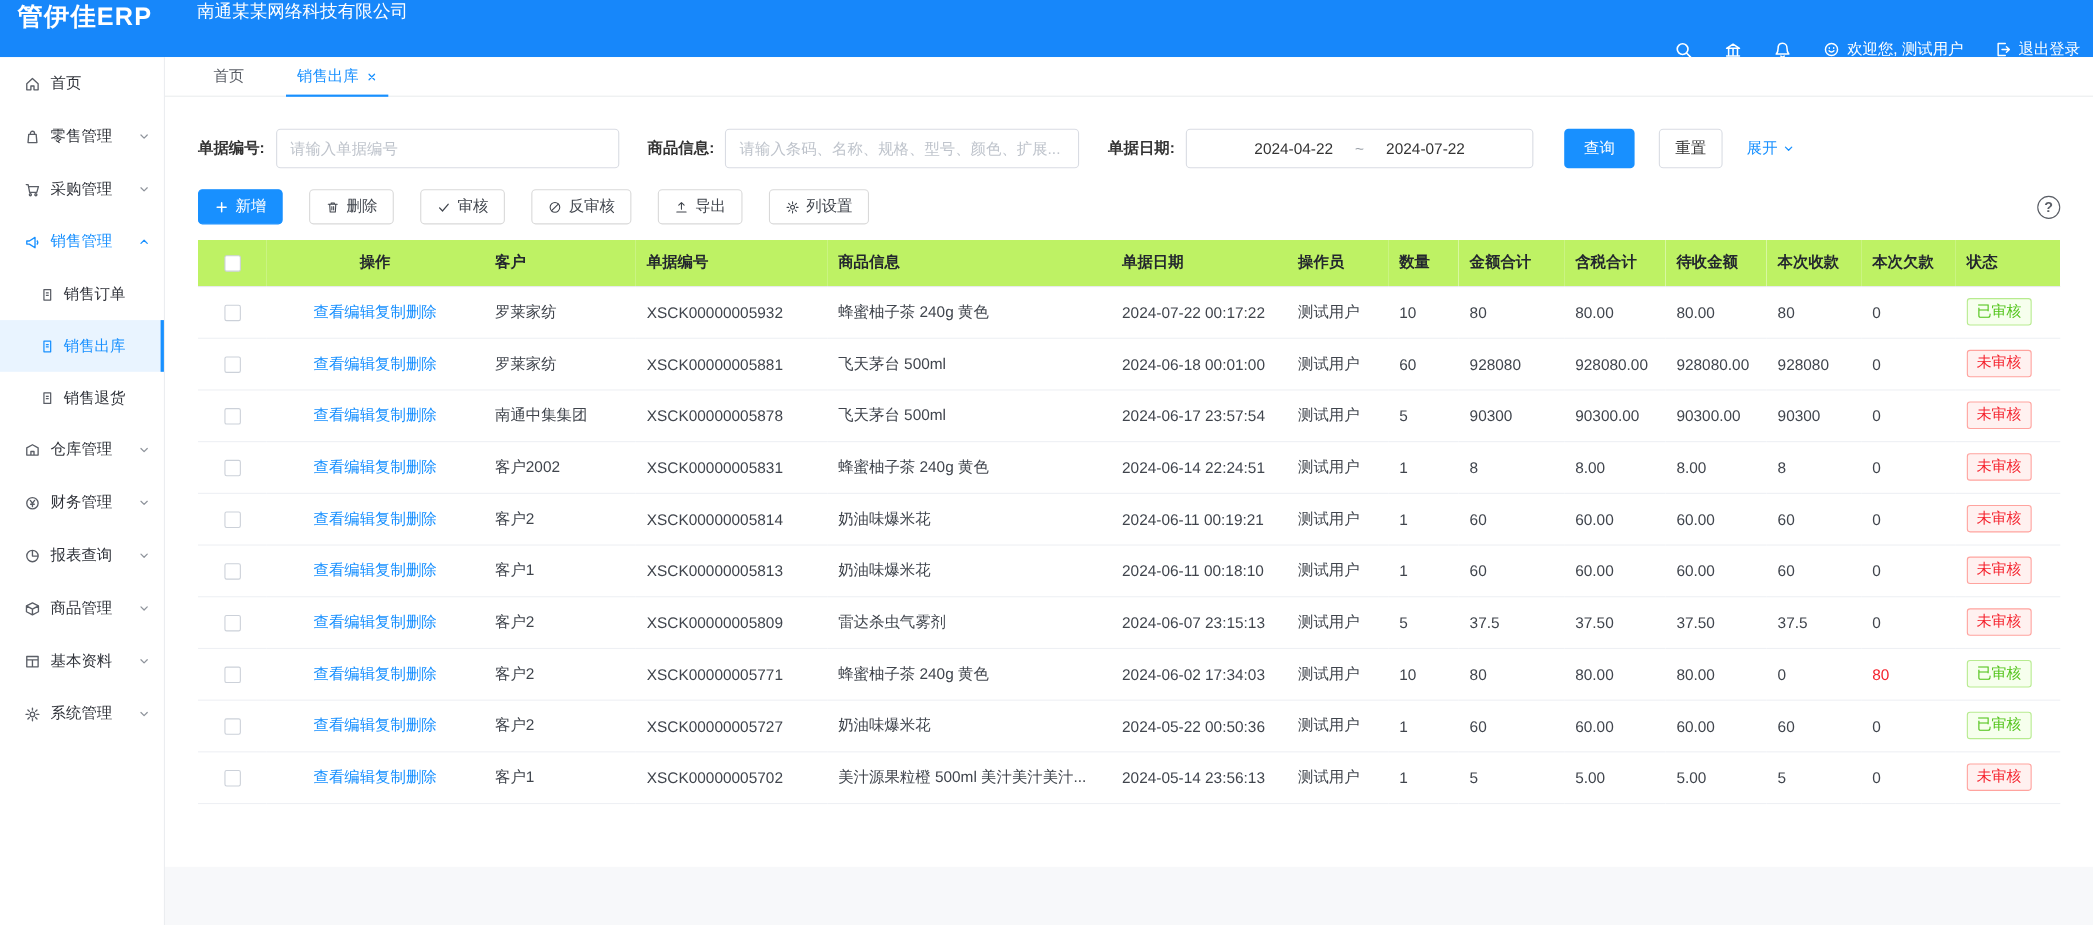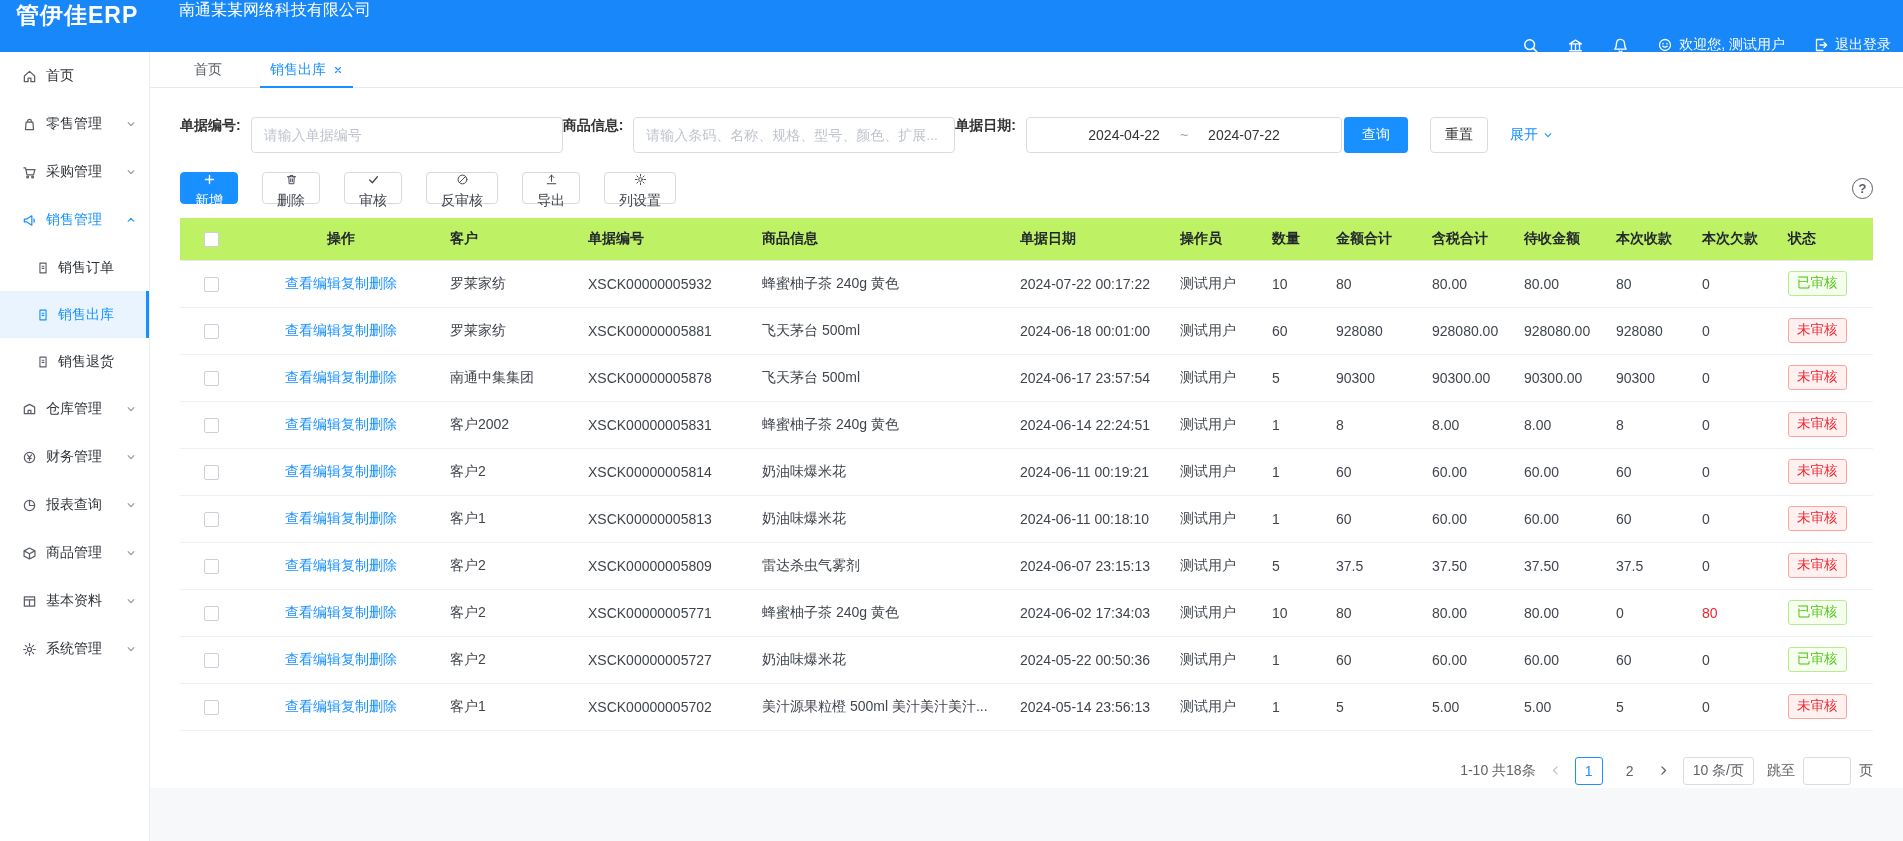--- a/index.html
+++ b/index.html
@@ -41,35 +41,35 @@
   .tab.active { color:#1890ff; }
   .tab.active::after { content:""; position:absolute; left:0; right:0; bottom:-1px; height:2px; background:#1890ff; }
   .tab-close { display:flex; color:#1890ff; }
 
   
   .workcard { background:#fff; height:700px; padding:28px 30px 0; overflow:hidden; }
 
   
   .filters { display:flex; align-items:center; height:38px; }
   .f-label { font-weight:bold; color:#333; margin-right:10px; white-space:nowrap; }
-  .f-group { display:flex; }
+  .f-group { display:flex; align-items:center; margin-right:26px; }
   .f-input { height:36px; border:1px solid #d9dce3; border-radius:4px; padding:0 12px; font-size:14px; color:#0f172a; outline:none; font-family:inherit; }
   .f-input::placeholder { color:#bfc4cc; }
   .input-bill { width:312px; }
   .input-product { width:322px; }
   .date-box { width:316px; height:36px; border:1px solid #d9dce3; border-radius:4px; display:flex; align-items:center; justify-content:center; gap:20px; color:#333; cursor:pointer; }
   .btn-primary { height:36px; min-width:64px; padding:0 16px; background:#1890ff; border:none; border-radius:4px; color:#fff; font-size:14px; cursor:pointer; font-family:inherit; }
   .btn-plain { height:36px; min-width:58px; padding:0 14px; background:#fff; border:1px solid #d9dce3; border-radius:4px; color:#333; font-size:14px; cursor:pointer; font-family:inherit; }
   .f-search { margin-left:2px; }
   .f-reset { margin-left:22px; }
   .expand-link { margin-left:22px; color:#1890ff; display:flex; align-items:center; gap:4px; cursor:pointer; white-space:nowrap; }
 
   
   .toolbar { margin-top:18px; display:flex; align-items:center; gap:24px; position:relative; }
-  .tb-btn { height:32px; padding:0 14px; display:inline-flex; align-items:center; gap:6px; background:#fff; border:1px solid #d9d9d9; border-radius:4px; color:#40454d; font-size:14px; cursor:pointer; font-family:Liberation Sans, sans-serif;flex-direction:column; }
+  .tb-btn { height:32px; padding:0 14px; display:inline-flex; align-items:center; gap:6px; background:#fff; border:1px solid #d9d9d9; border-radius:4px; color:#40454d; font-size:14px; cursor:pointer; font-family:Liberation Sans, sans-serif; }
   .tb-btn.primary { background:#1890ff; border-color:#1890ff; color:#fff; }
   .help-circle { margin-left:auto; width:21px; height:21px; border:1.5px solid #5a5e66; border-radius:50%; color:#5a5e66; font-size:13px; font-weight:bold; display:flex; align-items:center; justify-content:center; cursor:pointer; }
 
   
   table { margin-top:14px; width:100%; border-collapse:collapse; table-layout:fixed; font-size:14px; }
   thead th { background:#bef264; height:42px; font-weight:bold; color:#23272e; text-align:left; padding:0 10px; border-bottom:1px solid #e8eaec; white-space:nowrap; overflow:hidden; }
   th.th-center { text-align:center; }
   tbody td { height:47px; padding:0 10px; border-bottom:1px solid #eef0f4; color:#40454d; white-space:nowrap; overflow:hidden; text-overflow:ellipsis; }
   td.col-check, th.col-check { text-align:center; padding:0; }
   .checkbox { display:inline-block; width:15px; height:15px; border:1px solid #ccd1d9; border-radius:2px; background:#fff; vertical-align:middle; cursor:pointer; }
@@ -659,40 +659,17 @@
     <td>5</td>
     <td>5.00</td>
     <td>5.00</td>
     <td>5</td>
     <td>0</td>
     <td><span class="badge badge-red">未审核</span></td>
   </tr>
             </tbody>
         </table>
 
-        <div class="pagination">
-          <span>1-10 共18条</span>
-          <span class="pg-chev disabled">
-              <svg width="13" height="13" viewBox="0 0 16 16" fill="none" stroke="currentColor" stroke-width="1.6" stroke-linecap="round" stroke-linejoin="round">
-                <path d="M10 3.5L5.5 8l4.5 4.5"></path>
-              </svg>
-            </span>
-          <span class="pg-num active">1</span>
-          <span class="pg-num">2</span>
-          <span class="pg-chev">
-              <svg width="13" height="13" viewBox="0 0 16 16" fill="none" stroke="currentColor" stroke-width="1.6" stroke-linecap="round" stroke-linejoin="round">
-                <path d="M6 3.5L10.5 8 6 12.5"></path>
-              </svg>
-            </span>
-          <span class="pg-size">
-            <span>10 条/页</span>
-          </span>
-          <span class="pg-jump">
-            <span>跳至</span>
-            <input style="">
-            <span>页</span>
-          </span>
-        </div>
 
       </div>
     </div>
   </div>
 </div>
 
 </body></html>

